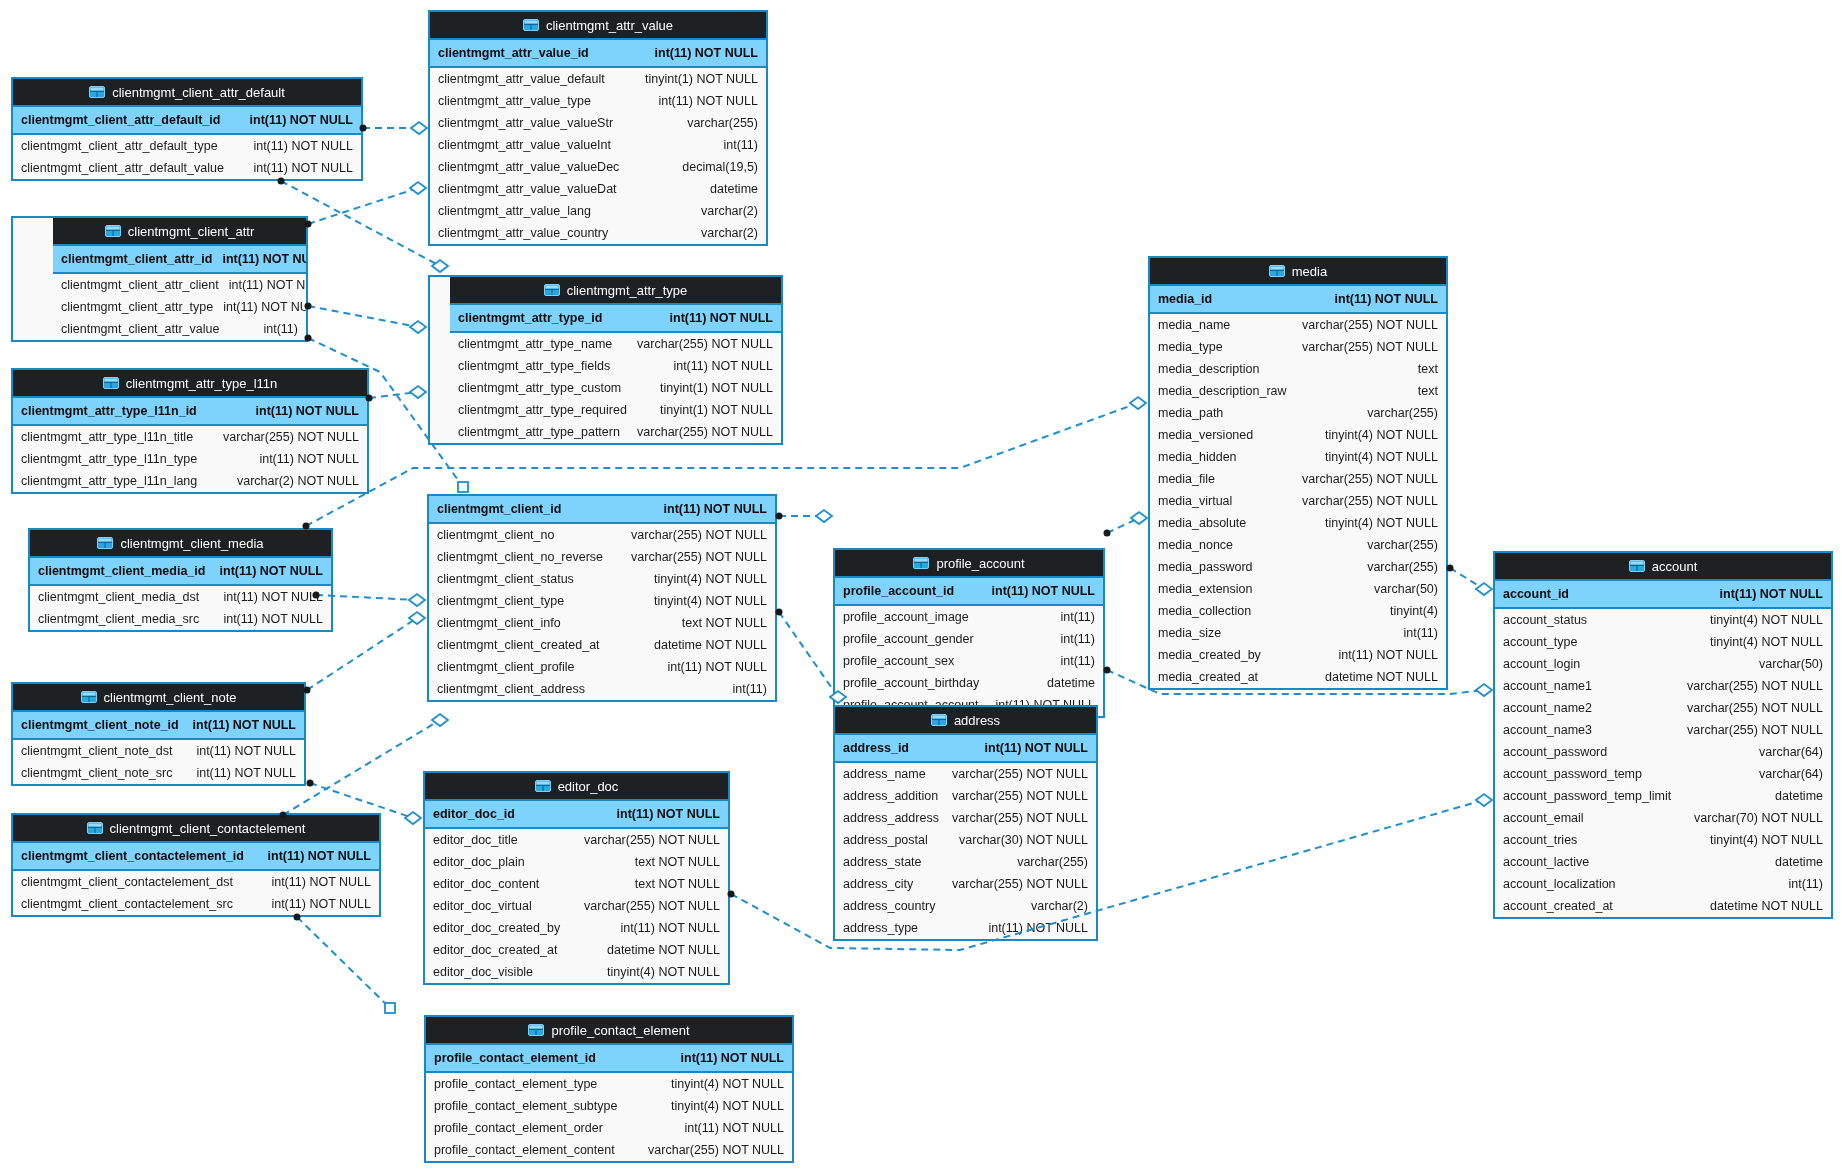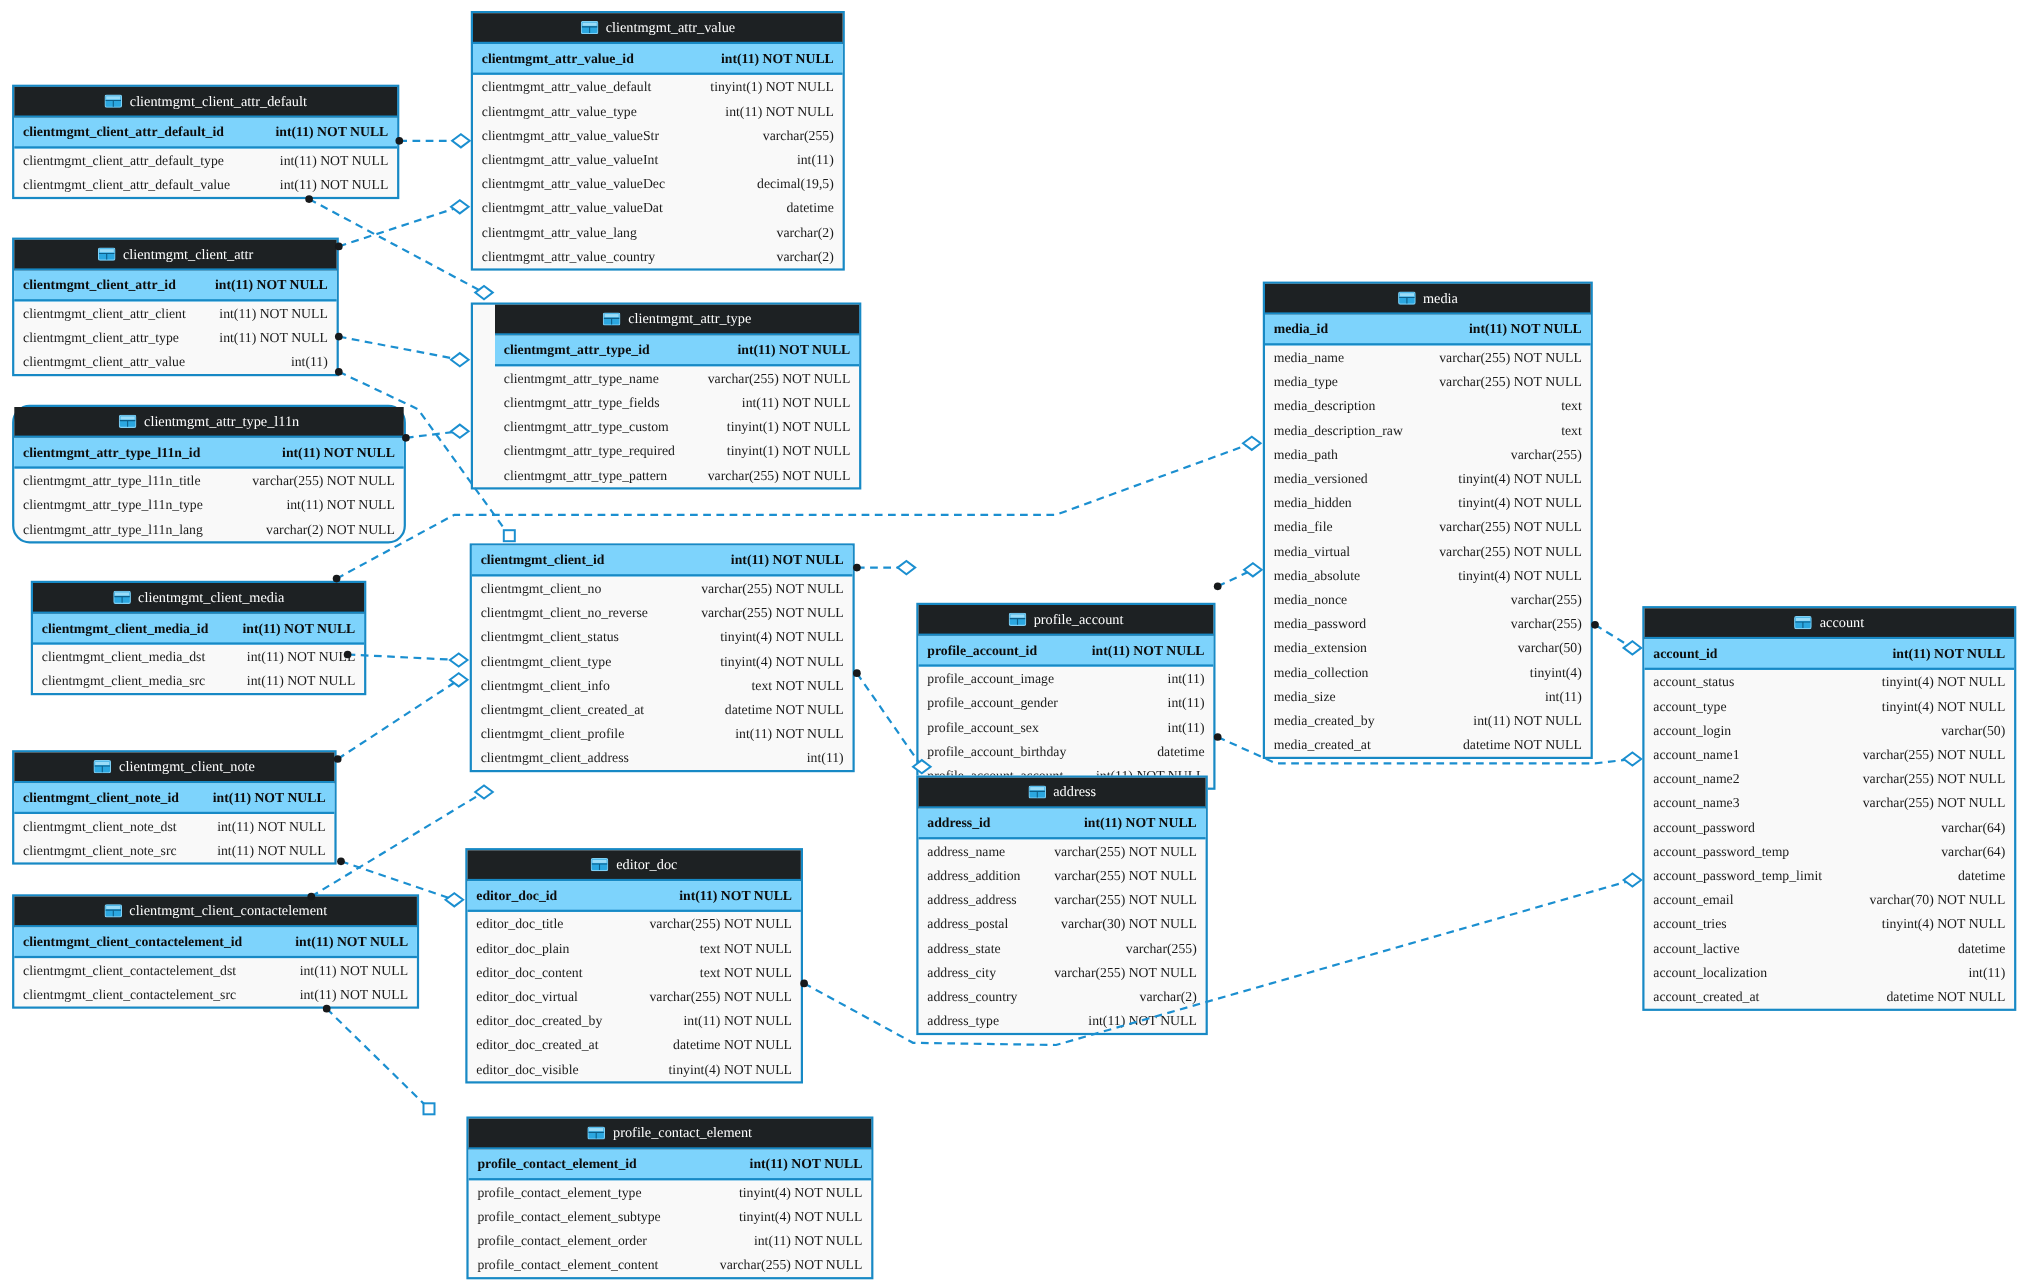--- a/index.html
+++ b/index.html
@@ -1,18 +1,18 @@
 <!DOCTYPE html>
 <html><head>
 <meta charset="utf-8">
 <style>
   html,body{margin:0;padding:0;background:#ffffff;}
   .canvas{
     position:relative;width:1842px;height:1170px;background:#ffffff;
-    font-family:Liberation Serif, serif;overflow:hidden;
+    font-family:Liberation Sans, sans-serif;overflow:hidden;
   }
   .tbl{
     position:absolute;background:#f9f9f9;border:2px solid #1789c5;
     box-sizing:border-box;
   }
   .hdr{
     background:#1d2123;color:#ffffff;height:26px;display:flex;align-items:center;
     justify-content:center;gap:7px;font-size:13px;border-bottom:2px solid #1789c5;
     white-space:nowrap;overflow:hidden;
   }
@@ -97,21 +97,21 @@
       </div>
       <div class="row">
         <span class="fname">clientmgmt_client_attr_default_type</span>
         <span class="ftype">int(11) NOT NULL</span>
       </div>
       <div class="row">
         <span class="fname">clientmgmt_client_attr_default_value</span>
         <span class="ftype">int(11) NOT NULL</span>
       </div>
     </div>
-    <div class="tbl" style="left: 11px; top: 216px; width: 297px;">
+    <div class="tbl" style="left: 11px; top: 216px; width: 297px; padding-left: 40px;">
       <div class="hdr">
         <svg width="16" height="12" viewBox="0 0 16 12" class="ticon">
           <rect x="0.5" y="0.5" width="15" height="11" rx="1.5" fill="#2ba7e0" stroke="#7fd0f5"></rect>
           <rect x="1.5" y="1.5" width="13" height="3" fill="#9adcf8"></rect>
           <line x1="1" y1="5.4" x2="15" y2="5.4" stroke="#0d5f8a"></line>
           <line x1="8" y1="5.4" x2="8" y2="11" stroke="#0d5f8a"></line>
         </svg>
         <span>clientmgmt_client_attr</span>
       </div>
       <div class="row pk">
@@ -159,21 +159,21 @@
       </div>
       <div class="row">
         <span class="fname">clientmgmt_attr_type_required</span>
         <span class="ftype">tinyint(1) NOT NULL</span>
       </div>
       <div class="row">
         <span class="fname">clientmgmt_attr_type_pattern</span>
         <span class="ftype">varchar(255) NOT NULL</span>
       </div>
     </div>
-    <div class="tbl" style="left: 11px; top: 368px; width: 358px; border-radius: 16px;">
+    <div class="tbl" style="left: 11px; top: 368px; width: 358px;">
       <div class="hdr">
         <svg width="16" height="12" viewBox="0 0 16 12" class="ticon">
           <rect x="0.5" y="0.5" width="15" height="11" rx="1.5" fill="#2ba7e0" stroke="#7fd0f5"></rect>
           <rect x="1.5" y="1.5" width="13" height="3" fill="#9adcf8"></rect>
           <line x1="1" y1="5.4" x2="15" y2="5.4" stroke="#0d5f8a"></line>
           <line x1="8" y1="5.4" x2="8" y2="11" stroke="#0d5f8a"></line>
         </svg>
         <span>clientmgmt_attr_type_l11n</span>
       </div>
       <div class="row pk">

